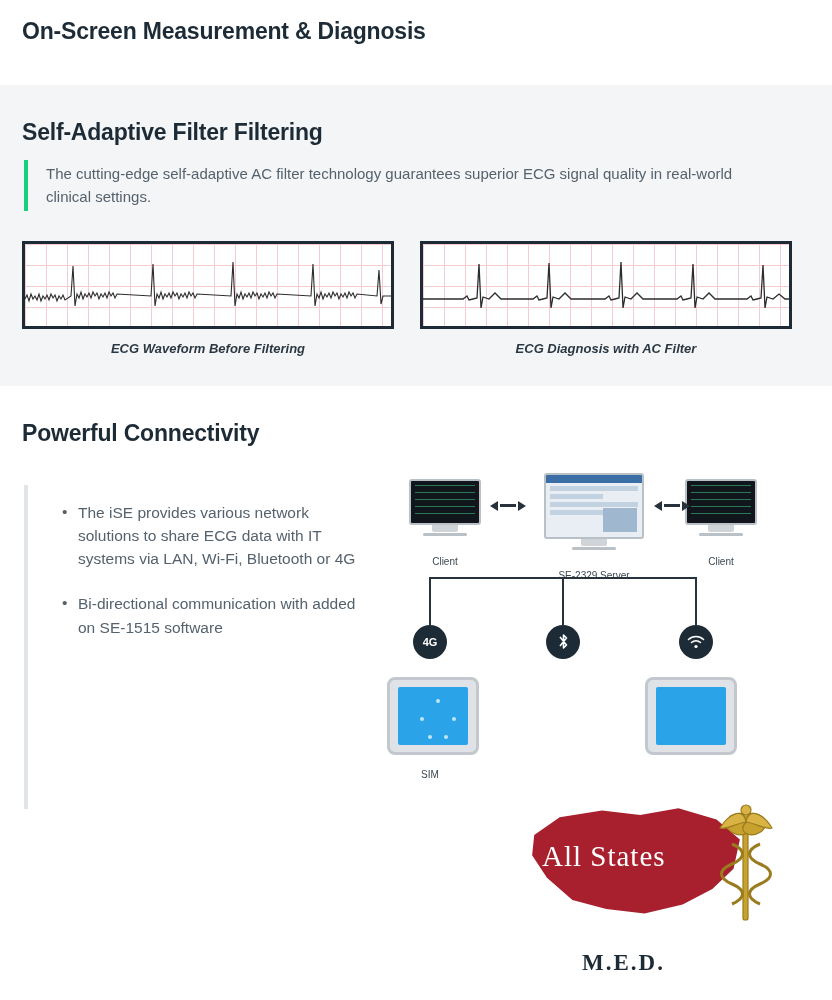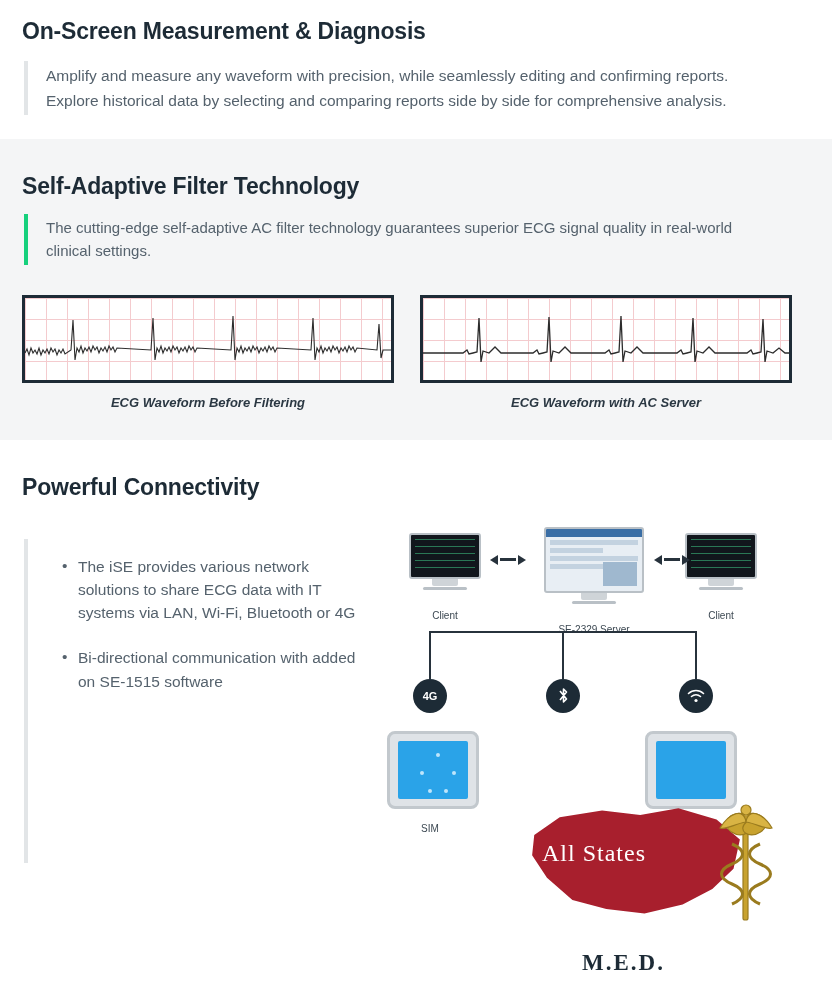--- a/index.html
+++ b/index.html
@@ -165,43 +165,40 @@
   .wm-shape {
     position: absolute; left: 10px; top: 8px;
     width: 212px; height: 112px;
     background: #a81f2d;
     clip-path: polygon(2% 26%, 14% 10%, 34% 4%, 52% 8%, 70% 2%, 88% 12%, 99% 30%,
                        96% 56%, 86% 74%, 72% 88%, 54% 96%, 36% 92%, 20% 84%, 8% 64%, 1% 44%);
   }
   .wm-text {
     position: absolute; left: 22px; top: 42px;
     font-family: "Liberation Serif", serif;
-    font-size: 24px; color: #ffffff; letter-spacing: 1px;
+    font-size: 29px; color: #ffffff; letter-spacing: 1px;
   }
   .wm-sub {
     position: absolute; left: 62px; top: 152px;
     font-family: "Liberation Serif", serif;
     font-weight: bold; font-size: 23px; color: #1d2b36; letter-spacing: 2px;
   }
   .caduceus { position: absolute; left: 166px; top: 0px; }
 </style>
 </head>
 <body>
 
 <div class="page">
 
   <section class="section-white">
     <h2 class="sec-title">On-Screen Measurement &amp; Diagnosis</h2>
-    <div class="quote">
-      <p>Amplify and measure any waveform with precision, while seamlessly editing and confirming reports. Explore historical data by selecting and comparing reports side by side for comprehensive analysis.</p>
-    </div>
   </section>
 
   <section class="section-gray sec2">
-    <h2 class="sec-title">Self-Adaptive Filter Technology</h2>
+    <h2 class="sec-title">Self-Adaptive Filter Filtering</h2>
     <div class="quote accent">
       <p>The cutting-edge self-adaptive AC filter technology guarantees superior ECG signal quality in real-world clinical settings.</p>
     </div>
 
     <div class="ecg-row">
 
       <div class="ecg-block">
         <div class="ecg-frame">
           <div class="grid"></div>
           <svg viewBox="0 0 366 82" preserveAspectRatio="none">
@@ -225,21 +222,21 @@
         <div class="ecg-frame">
           <div class="grid"></div>
           <svg viewBox="0 0 366 82" preserveAspectRatio="none">
             <path fill="none" stroke="#2c2c2c" stroke-width="1.3" d="M0,55 L40,55 L44,52 L46,56 L50,55 L54,54 L56,20 L58,64 L60,53 L66,55 L72,49 L78,55 L110,55
                  L114,52 L116,56 L120,55 L124,54 L126,19 L128,64 L130,53 L136,55 L142,49 L148,55 L182,55
                  L186,52 L188,56 L192,55 L196,54 L198,18 L200,64 L202,53 L208,55 L214,49 L220,55 L254,55
                  L258,52 L260,56 L264,55 L268,54 L270,20 L272,64 L274,53 L280,55 L286,49 L292,55 L324,55
                  L328,52 L330,56 L334,55 L338,54 L340,21 L342,64 L344,53 L350,55 L356,50 L362,55 L366,55"></path>
           </svg>
         </div>
-        <div class="ecg-cap">ECG Waveform with AC Server</div>
+        <div class="ecg-cap">ECG Diagnosis with AC Filter</div>
       </div>
 
     </div>
   </section>
 
   <section class="section-white sec3">
     <h2 class="sec-title">Powerful Connectivity</h2>
 
     <div class="sec3-body">
 

